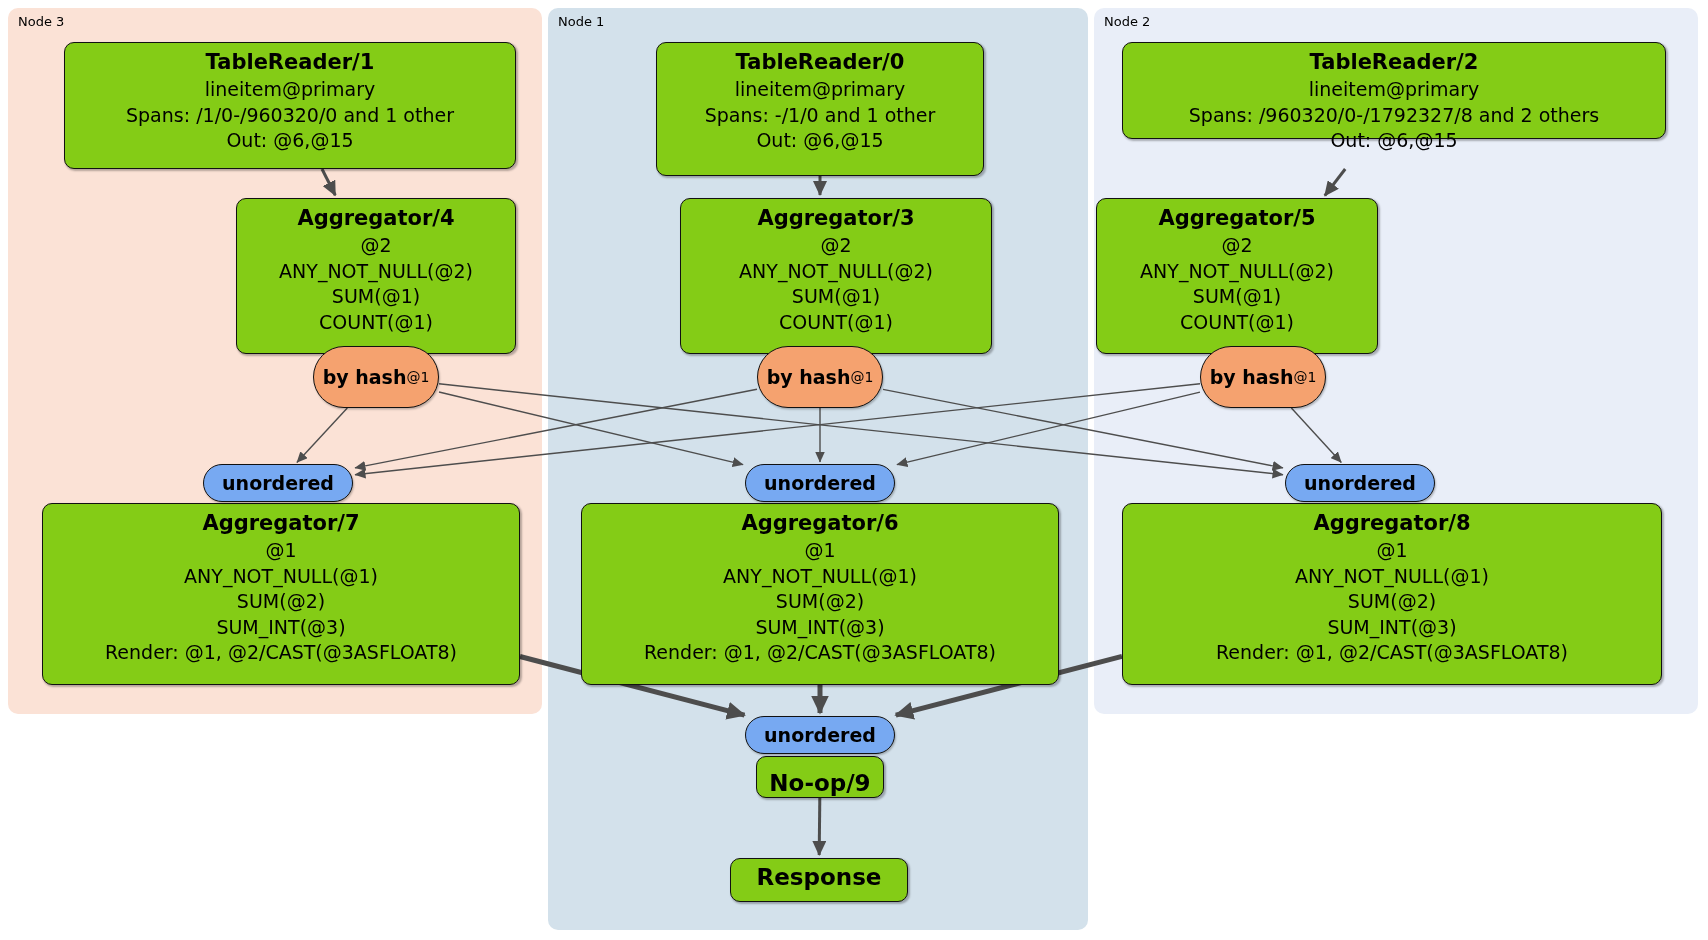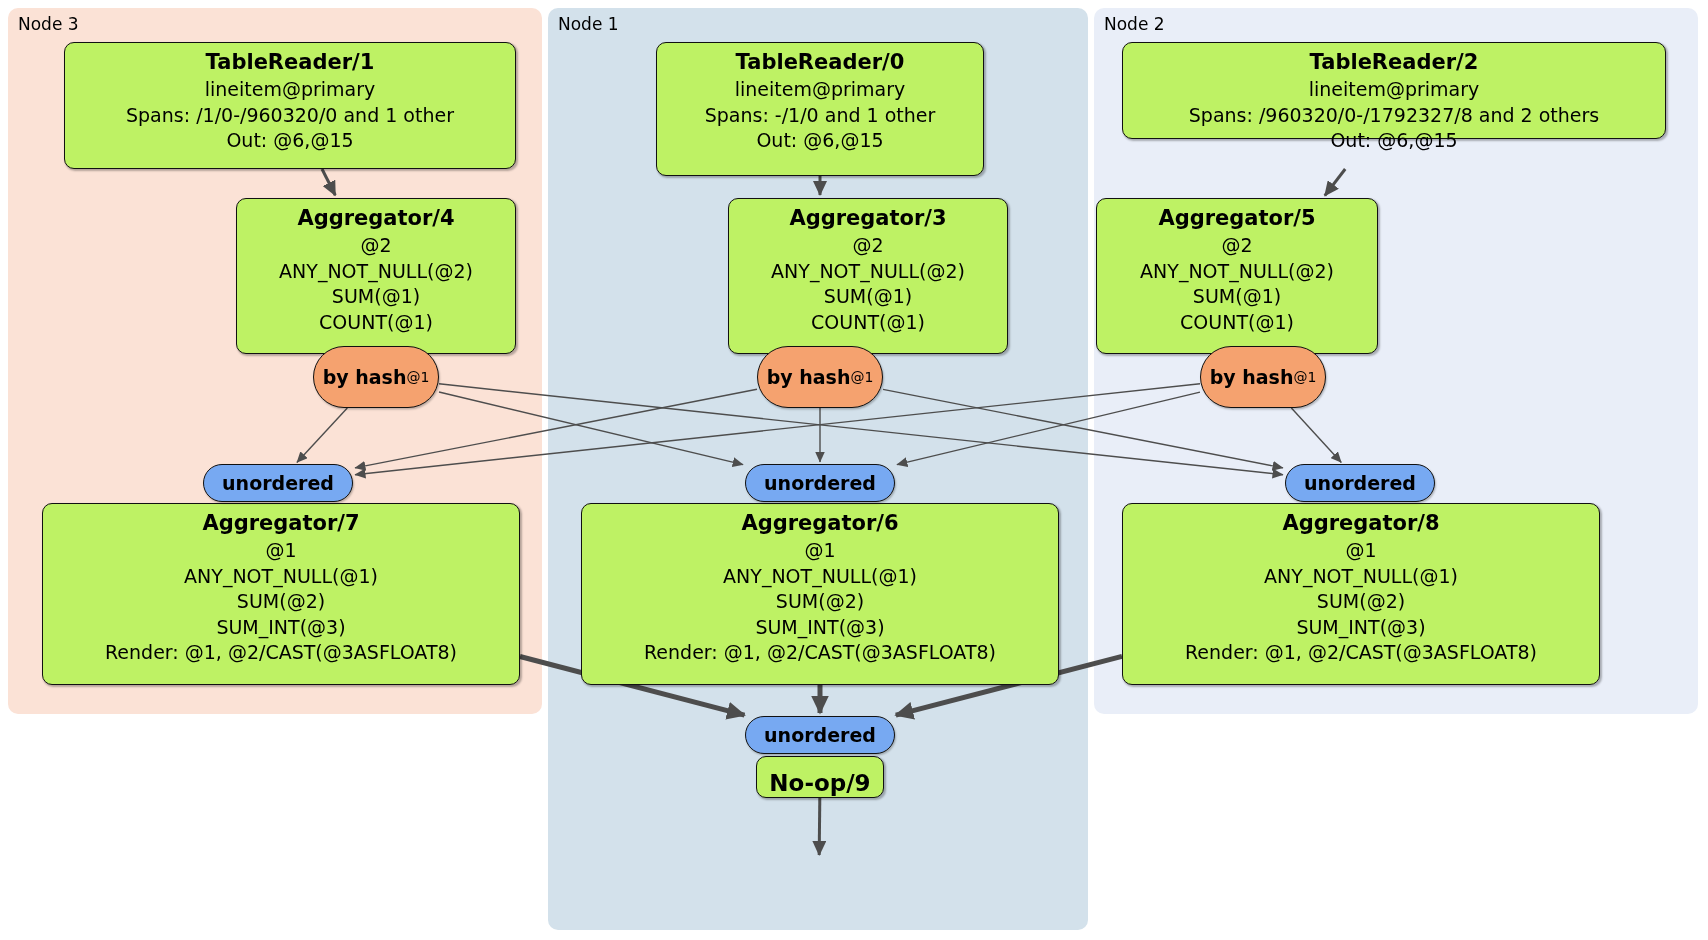--- a/index.html
+++ b/index.html
@@ -2,23 +2,23 @@
 <html><head>
 <meta charset="utf-8">
 <style>
   html,body{margin:0;padding:0;background:#ffffff;}
   #canvas{
     position:relative;width:1708px;height:940px;overflow:hidden;
     font-family:"DejaVu Sans","Liberation Sans",sans-serif;
     background:#ffffff;
   }
   .region{position:absolute;border-radius:10px;}
-  .region-label{position:absolute;top:6px;left:10px;font-size:17px;color:#000;}
+  .region-label{position:absolute;top:6px;left:10px;font-size:13px;color:#000;}
   .plan-node{
-    position:absolute;background:#bef264;border:1.6px solid #111;
+    position:absolute;background:#84cc16;border:1.6px solid #111;
     border-radius:10px;box-shadow:1.5px 1.5px 2px rgba(0,0,0,0.28);
     text-align:center;padding-top:5px;box-sizing:border-box;color:#000;
   }
   .plan-node .node-title{font-size:21px;font-weight:bold;line-height:29px;}
   .plan-node .node-line{font-size:19px;line-height:25.5px;white-space:nowrap;text-align:center;}
   .plan-node.terminal .node-title{font-size:23px;}
   .pill{
     position:absolute;border:1.7px solid #111;border-radius:40px;
     display:flex;align-items:center;justify-content:center;
     box-shadow:1px 1.5px 2px rgba(0,0,0,0.25);color:#000;box-sizing:border-box;
@@ -87,21 +87,21 @@
       <div class="node-line">Spans: /960320/0-/1792327/8 and 2 others</div>
       <div class="node-line">Out: @6,@15</div>
     </div>
     <div class="plan-node" style="left: 236px; top: 198px; width: 280px; height: 156px;">
       <div class="node-title">Aggregator/4</div>
       <div class="node-line">@2</div>
       <div class="node-line">ANY_NOT_NULL(@2)</div>
       <div class="node-line">SUM(@1)</div>
       <div class="node-line">COUNT(@1)</div>
     </div>
-    <div class="plan-node" style="left: 680px; top: 198px; width: 280px; height: 156px; margin-left: 48px;">
+    <div class="plan-node" style="left: 680px; top: 198px; width: 312px; height: 156px;">
       <div class="node-title">Aggregator/3</div>
       <div class="node-line">@2</div>
       <div class="node-line">ANY_NOT_NULL(@2)</div>
       <div class="node-line">SUM(@1)</div>
       <div class="node-line">COUNT(@1)</div>
     </div>
     <div class="plan-node" style="left: 1096px; top: 198px; width: 282px; height: 156px;">
       <div class="node-title">Aggregator/5</div>
       <div class="node-line">@2</div>
       <div class="node-line">ANY_NOT_NULL(@2)</div>
@@ -117,30 +117,33 @@
       <div class="node-line">Render: @1, @2/CAST(@3ASFLOAT8)</div>
     </div>
     <div class="plan-node" style="left: 581px; top: 503px; width: 478px; height: 182px;">
       <div class="node-title">Aggregator/6</div>
       <div class="node-line">@1</div>
       <div class="node-line">ANY_NOT_NULL(@1)</div>
       <div class="node-line">SUM(@2)</div>
       <div class="node-line">SUM_INT(@3)</div>
       <div class="node-line">Render: @1, @2/CAST(@3ASFLOAT8)</div>
     </div>
-    <div class="plan-node" style="left: 1122px; top: 503px; width: 478px; height: 182px;">
+    <div class="plan-node" style="left: 1122px; top: 503px; width: 540px; height: 182px;">
       <div class="node-title">Aggregator/8</div>
       <div class="node-line">@1</div>
       <div class="node-line">ANY_NOT_NULL(@1)</div>
       <div class="node-line">SUM(@2)</div>
       <div class="node-line">SUM_INT(@3)</div>
       <div class="node-line">Render: @1, @2/CAST(@3ASFLOAT8)</div>
     </div>
     <div class="plan-node terminal" style="left: 756px; top: 756px; width: 128px; height: 42px; padding-top: 12px;">
       <div class="node-title">No-op/9</div>
+    </div>
+    <div class="plan-node terminal" style="left: 730px; top: 858px; width: 178px; height: 44px; padding-top: 4px;">
+      <div class="node-title">Response</div>
     </div>
     <div class="pill" style="left: 313px; top: 346px; width: 126px; height: 62px; background: rgb(245, 162, 111);">
       <div class="pill-label">by hash</div>
       <div class="pill-sub">@1</div>
     </div>
     <div class="pill" style="left: 757px; top: 346px; width: 126px; height: 62px; background: rgb(245, 162, 111);">
       <div class="pill-label">by hash</div>
       <div class="pill-sub">@1</div>
     </div>
     <div class="pill" style="left: 1200px; top: 346px; width: 126px; height: 62px; background: rgb(245, 162, 111);">

